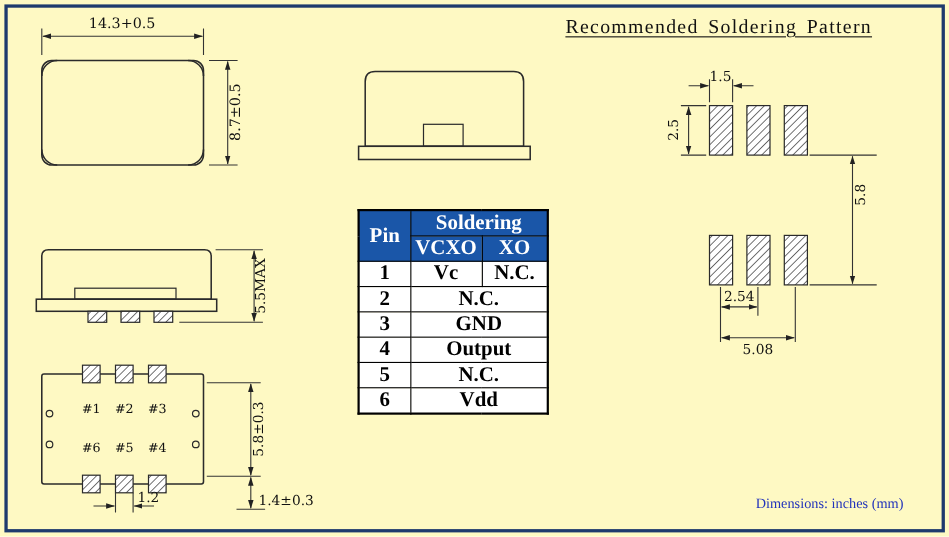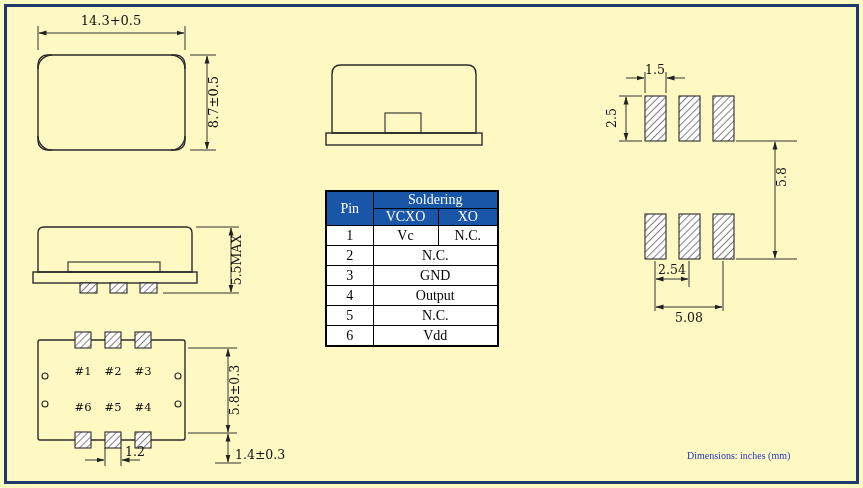--- a/index.html
+++ b/index.html
@@ -30,33 +30,33 @@
     left:514px; top:14px; width:335px;
     font-size:18px; letter-spacing:1.2px; word-spacing:3px;
     color:#111; white-space:nowrap;
     text-decoration:underline; text-underline-offset:3px;
   }
 
   .pin-table {
     border-collapse:collapse;
     border:2px solid #000;
     font-family:"Liberation Serif",serif;
-    font-weight:normal; font-size:14px; color:#000;
+    font-weight:bold; font-size:19px; color:#000;
     table-layout:fixed;
   }
   .pin-table td {
     border:1px solid #000; text-align:center; vertical-align:middle;
     padding:0; height:19px; background:#ffffff;
   }
   .pin-table tr.hdr-row td, .pin-table td.hdr {
     background:#1a56a8; color:#ffffff; height:16px;
   }
   #footer-note {
     left:687px; top:450px; width:160px;
-    font-size:10px; color:#2233bb; white-space:nowrap;
+    font-size:13px; color:#2233bb; white-space:nowrap;
   }
 </style>
 </head>
 <body>
 
 <div id="page">
   <div id="frame"></div>
 
   <svg class="abs" style="left:20px; top:6px;" width="230" height="165" viewBox="0 0 230 165">
     <defs>
@@ -200,20 +200,21 @@
       <td>5</td>
       <td colspan="2">N.C.</td>
     </tr>
     <tr>
       <td>6</td>
       <td colspan="2">Vdd</td>
     </tr>
   </tbody>
     </table>
 
+  <div id="soldering-title" class="abs">Recommended Soldering Pattern</div>
 
   <svg class="abs" style="left:505px; top:45px;" width="345" height="300" viewBox="0 0 345 300">
     <defs>
       <marker id="ar5" markerWidth="9" markerHeight="6" refX="7.5" refY="3" orient="auto-start-reverse" markerUnits="userSpaceOnUse">
         <path d="M0,0.5 L8,3 L0,5.5 Z" fill="#222"></path>
       </marker>
       <pattern id="hatch5" width="5" height="5" patternTransform="rotate(45)" patternUnits="userSpaceOnUse">
         <rect width="5" height="5" fill="#ffffff"></rect>
         <line x1="0" y1="0" x2="0" y2="5" stroke="#555" stroke-width="1.5"></line>
       </pattern>

